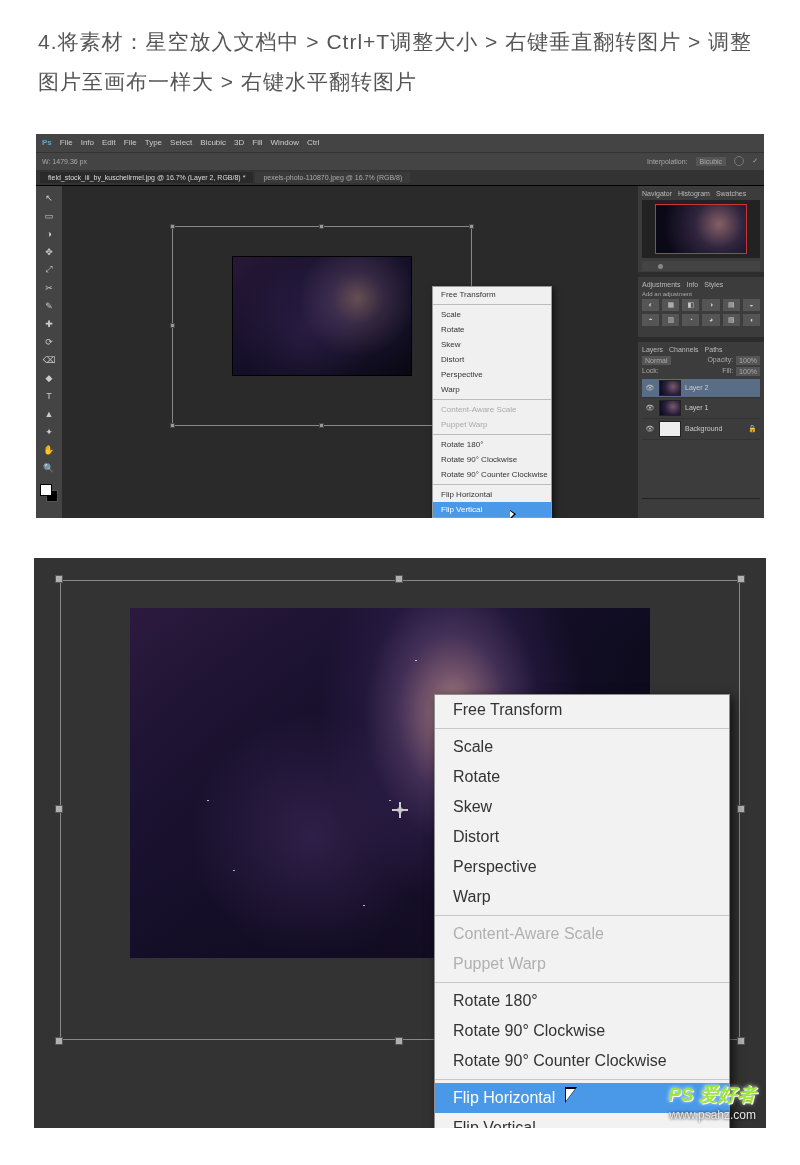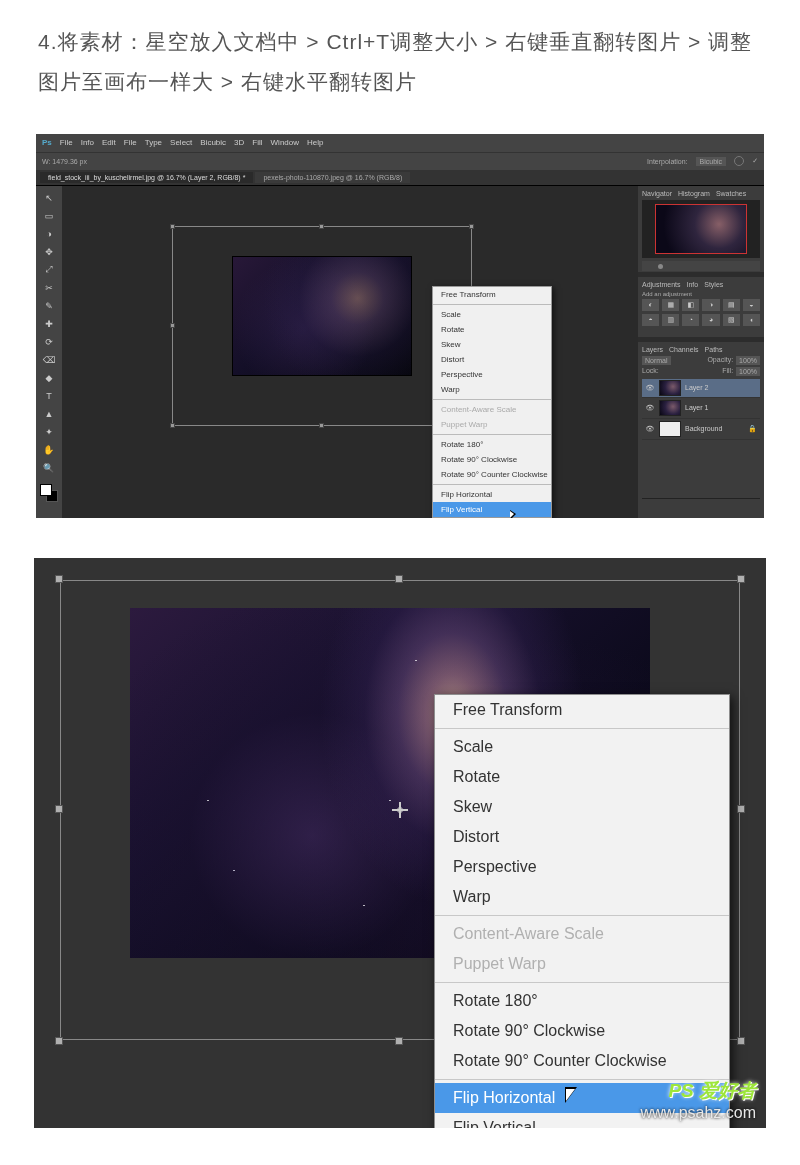--- a/index.html
+++ b/index.html
@@ -113,41 +113,41 @@
   .ctx2 .it{ padding:6px 18px;}
   .ctx2 .it.dis{ color:#b0b0b0; cursor: default;}
   .ctx2 .sep{ height:1px; background:#c8c8c8; margin:3px 0;}
   .ctx2 .it.hl{ background:#4a98e8; color:#fff;}
   .cursor2{ position:absolute; width:18px; height:22px; pointer-events:none;}
   .cursor2::before{content:"";position:absolute;left:0;top:0;width:0;height:0;border-left:12px solid #000;border-top:0;border-bottom:16px solid transparent;border-right:0;}
   .cursor2::after{content:"";position:absolute;left:1px;top:2px;width:0;height:0;border-left:9px solid #fff;border-bottom:12px solid transparent;}
 
   .watermark{ position:absolute; right:10px; bottom:6px; text-align:right; font-family:Arial,sans-serif;}
   .watermark .t{ color:#9de63a; font-size:19px; font-weight:bold; font-style:italic; text-shadow:0 0 4px #fff, 1px 1px 0 #fff;}
-  .watermark .b{ color:#e8e8e8; font-size:16px; text-shadow:0 0 3px #000;}
+  .watermark .b{ color:#e8e8e8; font-size:12px; text-shadow:0 0 3px #000;}
 </style>
 </head>
 <body>
 
 <div class="instruction">4.将素材：星空放入文档中 &gt; Ctrl+T调整大小 &gt; 右键垂直翻转图片 &gt; 调整图片至画布一样大 &gt; 右键水平翻转图片</div>
 
 <div class="shot1">
   <div class="menubar">
     <span style="font-weight:bold;color:#5ac;">Ps</span>
     <span>File</span>
     <span>Info</span>
     <span>Edit</span>
     <span>File</span>
     <span>Type</span>
     <span>Select</span>
     <span>Bicubic</span>
     <span>3D</span>
     <span>Fill</span>
     <span>Window</span>
-    <span>Help</span>
+    <span>Ctrl</span>
   </div>
   <div class="optbar">
     <span>W: 1479.36 px</span>
     <span style="flex:1"></span>
     <span>Interpolation:</span>
     <span style="background:#555;padding:1px 4px;">Bicubic</span>
     <span class="check"></span>
     <span>✓</span>
   </div>
   <div class="tabbar">

